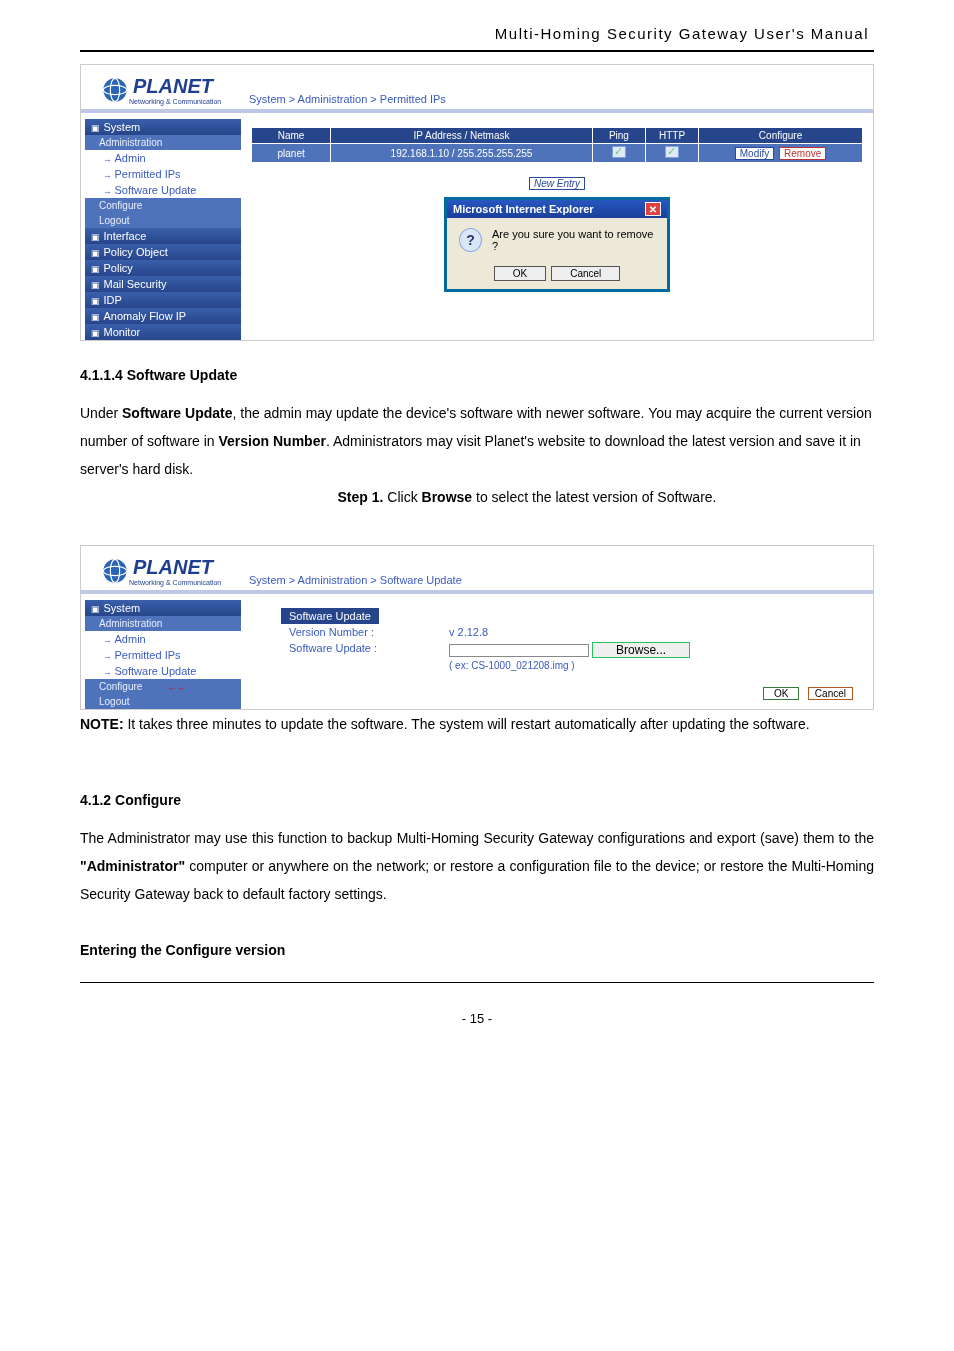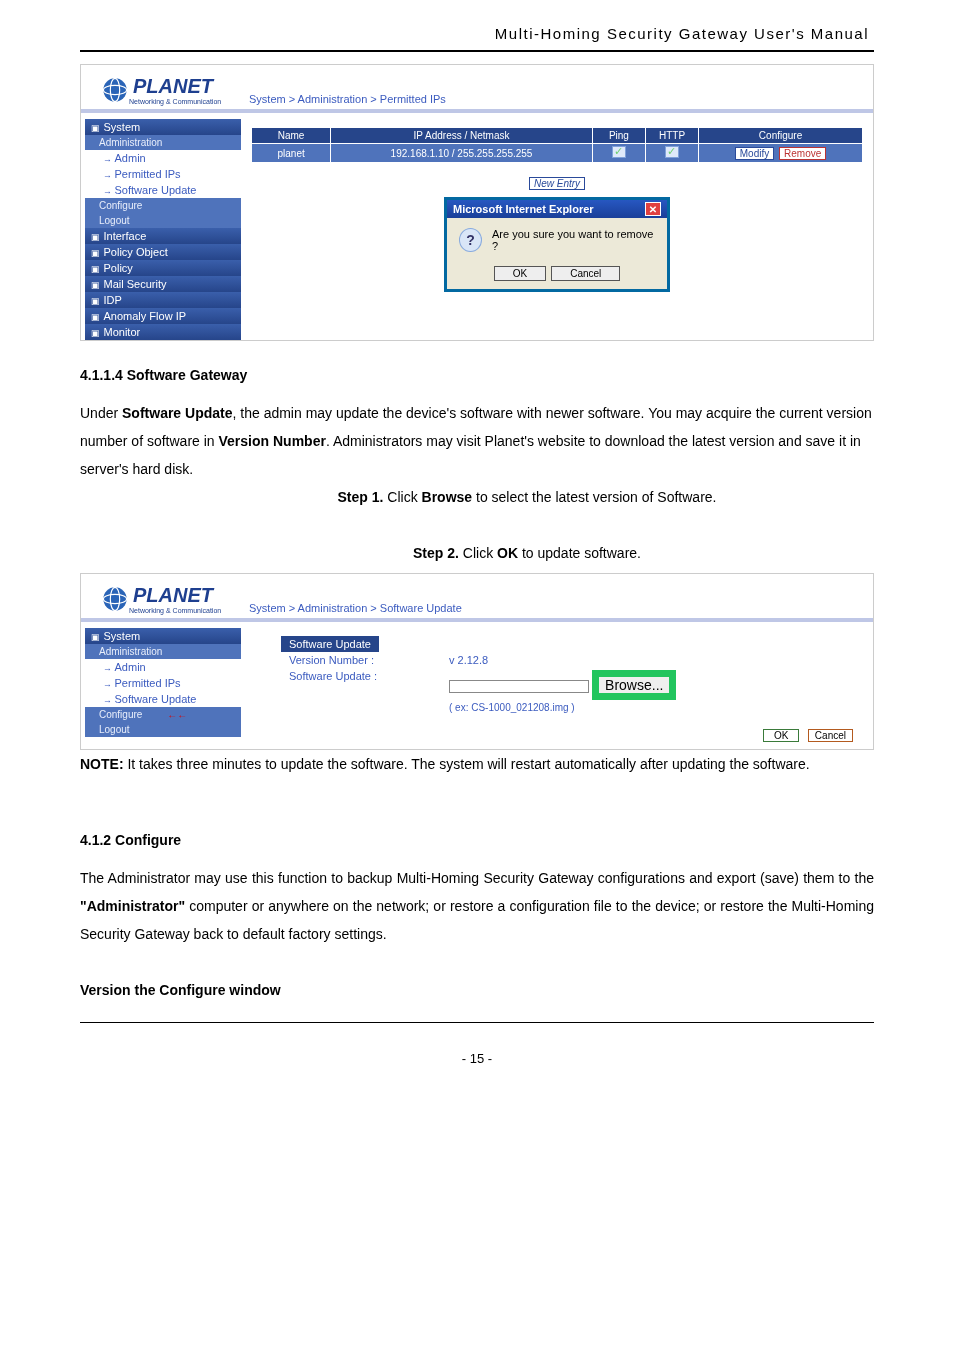--- a/index.html
+++ b/index.html
@@ -38,21 +38,21 @@
   .close-x { width: 16px; height: 14px; background: #e04040; color: #fff; text-align: center; line-height: 13px; border: 1px solid #fff; font-size: 10px; }
   .dialog-body { display: flex; align-items: center; padding: 10px 12px; gap: 10px; }
   .q-icon { width: 24px; height: 24px; border-radius: 50%; background: #d9e6f7; border: 1px solid #88aadd; color: #336; text-align: center; line-height: 22px; font-weight: bold; font-size: 14px; }
   .dialog-actions { text-align: center; padding: 4px 0 8px; }
   .dialog-actions .btn-mini { padding: 1px 18px; }
   .sw-panel { background: #fff; margin: 6px 30px 0; }
   .sw-head { background: #26458a; color: #fff; padding: 2px 8px; font-size: 11px; display: inline-block; }
   .sw-row { display: flex; gap: 40px; padding: 2px 8px; font-size: 11px; }
   .sw-label { color: #3b5bbf; width: 120px; }
   .sw-val { color: #3b5bbf; }
-  .browse-btn { border: 7px solid #22c55e; background: #efefef; font-size: 14px; padding: 0 6px; }
+  .browse-btn { border: 1px solid #22c55e; background: #efefef; font-size: 12px; padding: 0 23px; }
   .ex-text { color: #3b5bbf; font-size: 10px; padding-left: 0; }
   .bottom-actions { text-align: right; padding: 10px 10px 6px; }
   .ok-btn { border: 1px solid #3a7a3a; color: #000; background: #fff; font-size: 10px; padding: 0 10px; margin-right: 4px; }
   .cancel-btn { border: 1px solid #b35a1f; color: #000; background: #fff; font-size: 10px; padding: 0 6px; }
   .red-arrows { color: #d00; font-weight: bold; }
   .doc-text { margin: 0 80px; font-size: 14px; line-height: 2; }
   .doc-section { margin: 20px 0 10px; }
   .bold { font-weight: bold; }
   .step { padding-left: 100px; text-align: center; }
   .footer { text-align: center; font-size: 13px; margin-top: 28px; }
@@ -140,27 +140,26 @@
           <span class="btn-mini">OK</span>
           <span class="btn-mini">Cancel</span>
         </div>
       </div>
     </div>
   </div>
 </div>
 
 
 <div class="doc-text">
-  <div class="doc-section bold">4.1.1.4 Software Gateway</div>
+  <div class="doc-section bold">4.1.1.4 Software Update</div>
   <p>
     <span>Under </span><span class="bold">Software Update</span><span>, the admin may update the device's software with newer software. You may acquire the current version number of software in </span><span class="bold">Version Number</span><span>. Administrators may visit Planet's website to download the latest version and save it in server's hard disk.</span>
   </p>
   <p class="step"><span class="bold">Step 1.</span><span>  Click </span><span class="bold">Browse</span><span> to select the latest version of Software.</span></p>
   <br>
-  <p class="step"><span class="bold">Step 2.</span><span>  Click </span><span class="bold">OK</span><span> to update software.</span></p>
 </div>
 
 
 <div class="app-shell" style="margin-top:6px">
   <div class="app-top">
     <div class="logo">
       <svg viewBox="0 0 24 24">
           <circle cx="12" cy="12" r="10" fill="#2a64b7"></circle>
           <ellipse cx="12" cy="12" rx="10" ry="4" fill="none" stroke="#fff" stroke-width="1"></ellipse>
           <ellipse cx="12" cy="12" rx="4" ry="10" fill="none" stroke="#fff" stroke-width="1"></ellipse>
@@ -205,21 +204,21 @@
     </div>
   </div>
 </div>
 
 <div class="doc-text">
   <p><span class="bold">NOTE:</span><span> It takes three minutes to update the software. The system will restart automatically after updating the software.</span></p>
   <br>
   <div class="doc-section bold">4.1.2 Configure</div>
   <p style="text-align:justify"><span>The Administrator may use this function to backup Multi-Homing Security Gateway configurations and export (save) them to the </span><span class="bold">"Administrator"</span><span> computer or anywhere on the network; or restore a configuration file to the device; or restore the Multi-Homing Security Gateway back to default factory settings.</span></p>
   <br>
-  <div class="bold">Version the Configure window</div>
+  <div class="bold">Entering the Configure version</div>
 </div>
 
 <br>
 <hr class="footer-rule">
 <div class="footer">- 15 -</div>
 
 
 
 
 </body></html>

